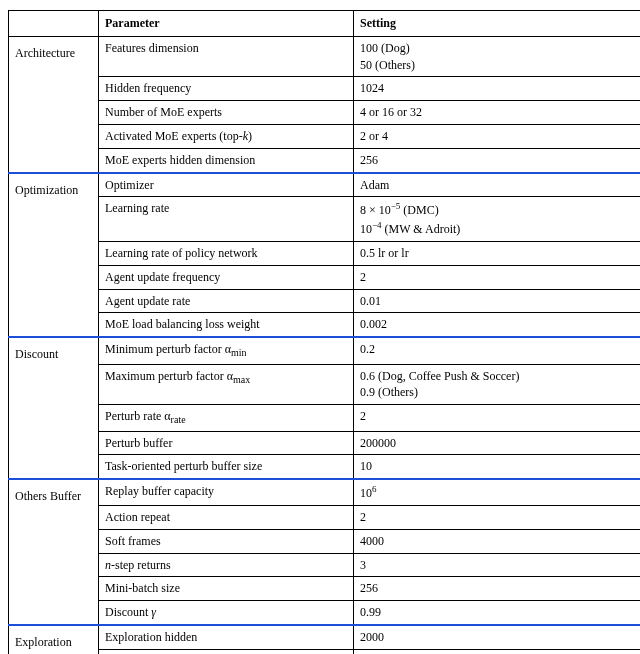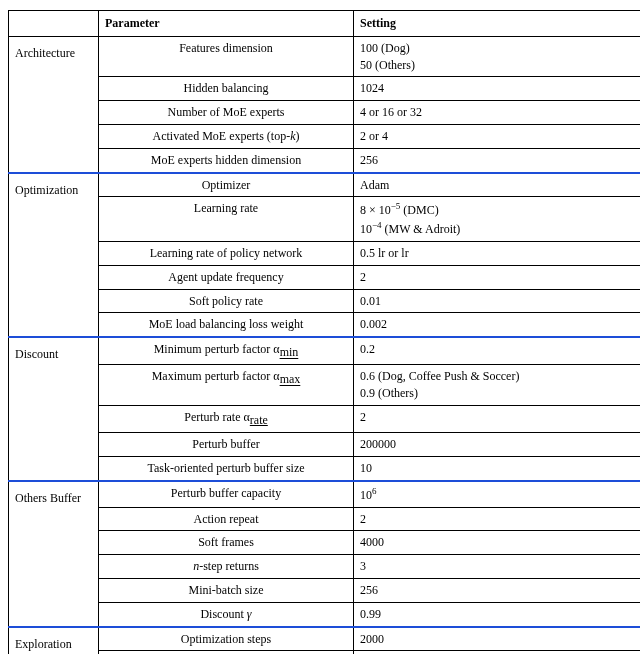--- a/index.html
+++ b/index.html
@@ -35,28 +35,27 @@
     th:first-child, td:first-child {
       
     }
     .section-cell {
       font-style: normal;
       vertical-align: top;
       padding-top: 8px;
     }
     .param-cell {
       vertical-align: top;
-      text-align: center;
     }
     .setting-cell {
       vertical-align: top;
     }
     .italic { font-style: italic; }
     sup { font-size: 9px; vertical-align: super; }
-    sub { font-size: 12px; vertical-align: sub; text-decoration: underline; }
+    sub { font-size: 10px; vertical-align: sub; }
     .math { font-style: italic; }
     
     tr.section-start td, tr.section-start th {
       border-top: 2px solid #1d4ed8;
     }
   </style>
 </head>
 <body>
 
 <table>
@@ -72,21 +71,21 @@
       <th>Setting</th>
     </tr>
   </thead>
   <tbody id="table-body">
   <tr>
         <td rowspan="5" class="section-cell">Architecture</td>
         <td class="param-cell">Features dimension</td>
         <td class="setting-cell">100 (Dog)<br>50 (Others)</td>
       </tr>
       <tr>
-        <td class="param-cell">Hidden balancing</td>
+        <td class="param-cell">Hidden frequency</td>
         <td class="setting-cell">1024</td>
       </tr>
       <tr>
         <td class="param-cell">Number of MoE experts</td>
         <td class="setting-cell">4 or 16 or 32</td>
       </tr>
       <tr>
         <td class="param-cell">Activated MoE experts (top-<span class="italic">k</span>)</td>
         <td class="setting-cell">2 or 4</td>
       </tr>
@@ -105,21 +104,21 @@
       </tr>
       <tr>
         <td class="param-cell">Learning rate of policy network</td>
         <td class="setting-cell">0.5 lr or lr</td>
       </tr>
       <tr>
         <td class="param-cell">Agent update frequency</td>
         <td class="setting-cell">2</td>
       </tr>
       <tr>
-        <td class="param-cell">Soft policy rate</td>
+        <td class="param-cell">Agent update rate</td>
         <td class="setting-cell">0.01</td>
       </tr>
       <tr>
         <td class="param-cell">MoE load balancing loss weight</td>
         <td class="setting-cell">0.002</td>
       </tr>
       <tr class="section-start">
         <td rowspan="5" class="section-cell">Discount</td>
         <td class="param-cell">Minimum perturb factor α<sub>min</sub></td>
         <td class="setting-cell">0.2</td>
@@ -135,21 +134,21 @@
       <tr>
         <td class="param-cell">Perturb buffer</td>
         <td class="setting-cell">200000</td>
       </tr>
       <tr>
         <td class="param-cell">Task-oriented perturb buffer size</td>
         <td class="setting-cell">10</td>
       </tr>
       <tr class="section-start">
         <td rowspan="6" class="section-cell">Others Buffer</td>
-        <td class="param-cell">Perturb buffer capacity</td>
+        <td class="param-cell">Replay buffer capacity</td>
         <td class="setting-cell">10<sup>6</sup></td>
       </tr>
       <tr>
         <td class="param-cell">Action repeat</td>
         <td class="setting-cell">2</td>
       </tr>
       <tr>
         <td class="param-cell">Soft frames</td>
         <td class="setting-cell">4000</td>
       </tr>
@@ -160,21 +159,21 @@
       <tr>
         <td class="param-cell">Mini-batch size</td>
         <td class="setting-cell">256</td>
       </tr>
       <tr>
         <td class="param-cell">Discount <span class="math">γ</span></td>
         <td class="setting-cell">0.99</td>
       </tr>
       <tr class="section-start">
         <td rowspan="7" class="section-cell">Exploration</td>
-        <td class="param-cell">Optimization steps</td>
+        <td class="param-cell">Exploration hidden</td>
         <td class="setting-cell">2000</td>
       </tr>
       <tr>
         <td class="param-cell">Linear exploration stddev. clip</td>
         <td class="setting-cell">0.3</td>
       </tr>
     </tbody>
 </table>
 
 </body></html>

